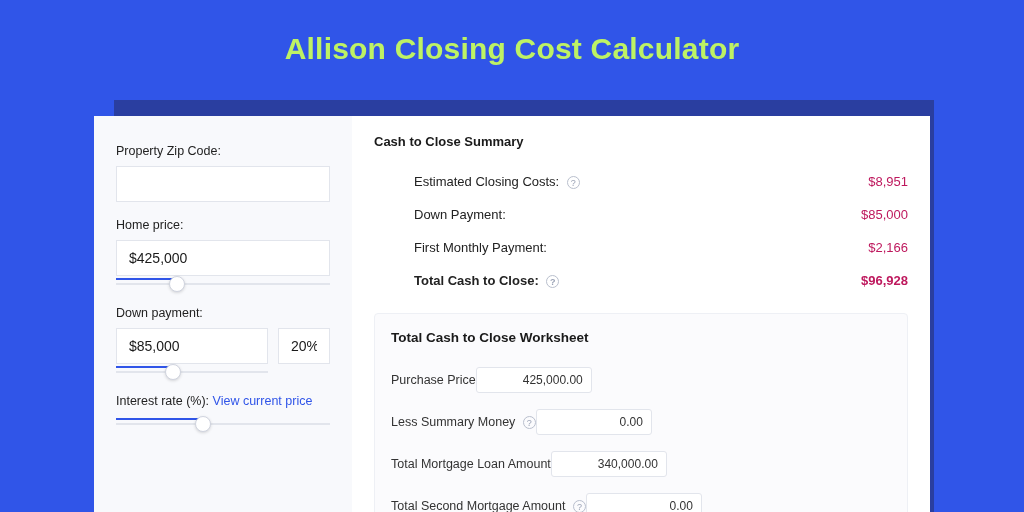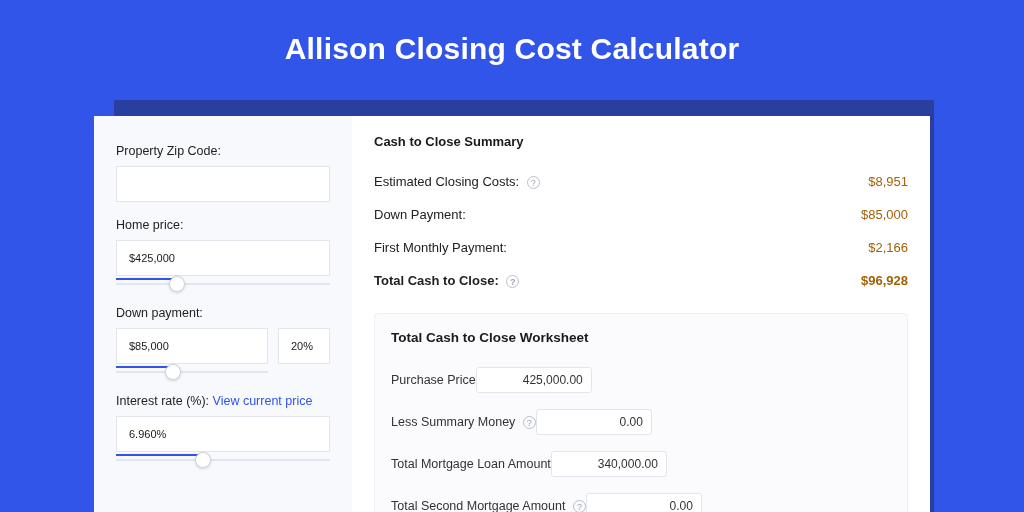--- a/index.html
+++ b/index.html
@@ -9,21 +9,21 @@
     font-family: -apple-system, BlinkMacSystemFont, "Segoe UI", Arial, sans-serif;
     color: #1a1a1a;
   }
   .hero {
     width: 100%;
     text-align: center;
     padding-top: 32px;
     padding-bottom: 26px;
   }
   .hero h1 {
-    color: #ffffff;
+    color: #bef264;
     font-weight: 700;
     font-size: 30px;
     letter-spacing: 0.2px;
   }
   .shadow-card {
     position: absolute;
     left: 114px;
     top: 100px;
     width: 820px;
     height: 420px;
@@ -52,21 +52,21 @@
     color: #222;
     margin-bottom: 8px;
     display: block;
   }
   .txt {
     width: 100%;
     height: 36px;
     border: 1px solid #e2e5ec;
     background: #fff;
     padding: 0 12px;
-    font-size: 11px;
+    font-size: 14px;
     color: #1a1a1a;
   }
   .txt::placeholder { color: #888; }
   .slider-wrap { position: relative; width: 100%; }
   .slider {
     -webkit-appearance: none;
     width: 100%;
     height: 2px;
     background: #e2e5ec;
     outline: none;
@@ -107,23 +107,24 @@
     font-size: 13px;
     font-weight: 700;
     margin-bottom: 16px;
   }
   .row {
     display: flex;
     justify-content: space-between;
     align-items: flex-start;
     font-size: 13px;
     padding: 9px 0;
+    margin-left: 40px;
   }
   .row .label { color: #222; }
-  .row .val { color: #a16207; }
+  .row .val { color: #be185d; }
   .row.total .label, .row.total .val { font-weight: 700; }
   .help {
     display: inline-block;
     width: 13px; height: 13px;
     border: 1px solid #b9bfcd;
     border-radius: 50%;
     color: #9aa2b5;
     font-size: 9px;
     line-height: 12px;
     text-align: center;
@@ -199,21 +200,20 @@
         </div>
         <input class="txt pct" type="text" value="20%" style="">
       </div>
     </div>
 
     <div class="field">
       <label class="field-label">
         <span>Interest rate (%): </span><a href="#" class="link">View current price</a>
       </label>
       <div class="slider-wrap">
-        <input class="txt" type="text" value="6.960%" style="">
         <div class="slider-fill" style="width:40%"></div>
         <input class="slider" type="range" min="0" max="100" value="40" style="">
       </div>
     </div>
 
   </div>
 
   <div class="right">
 
     <div class="summary">

